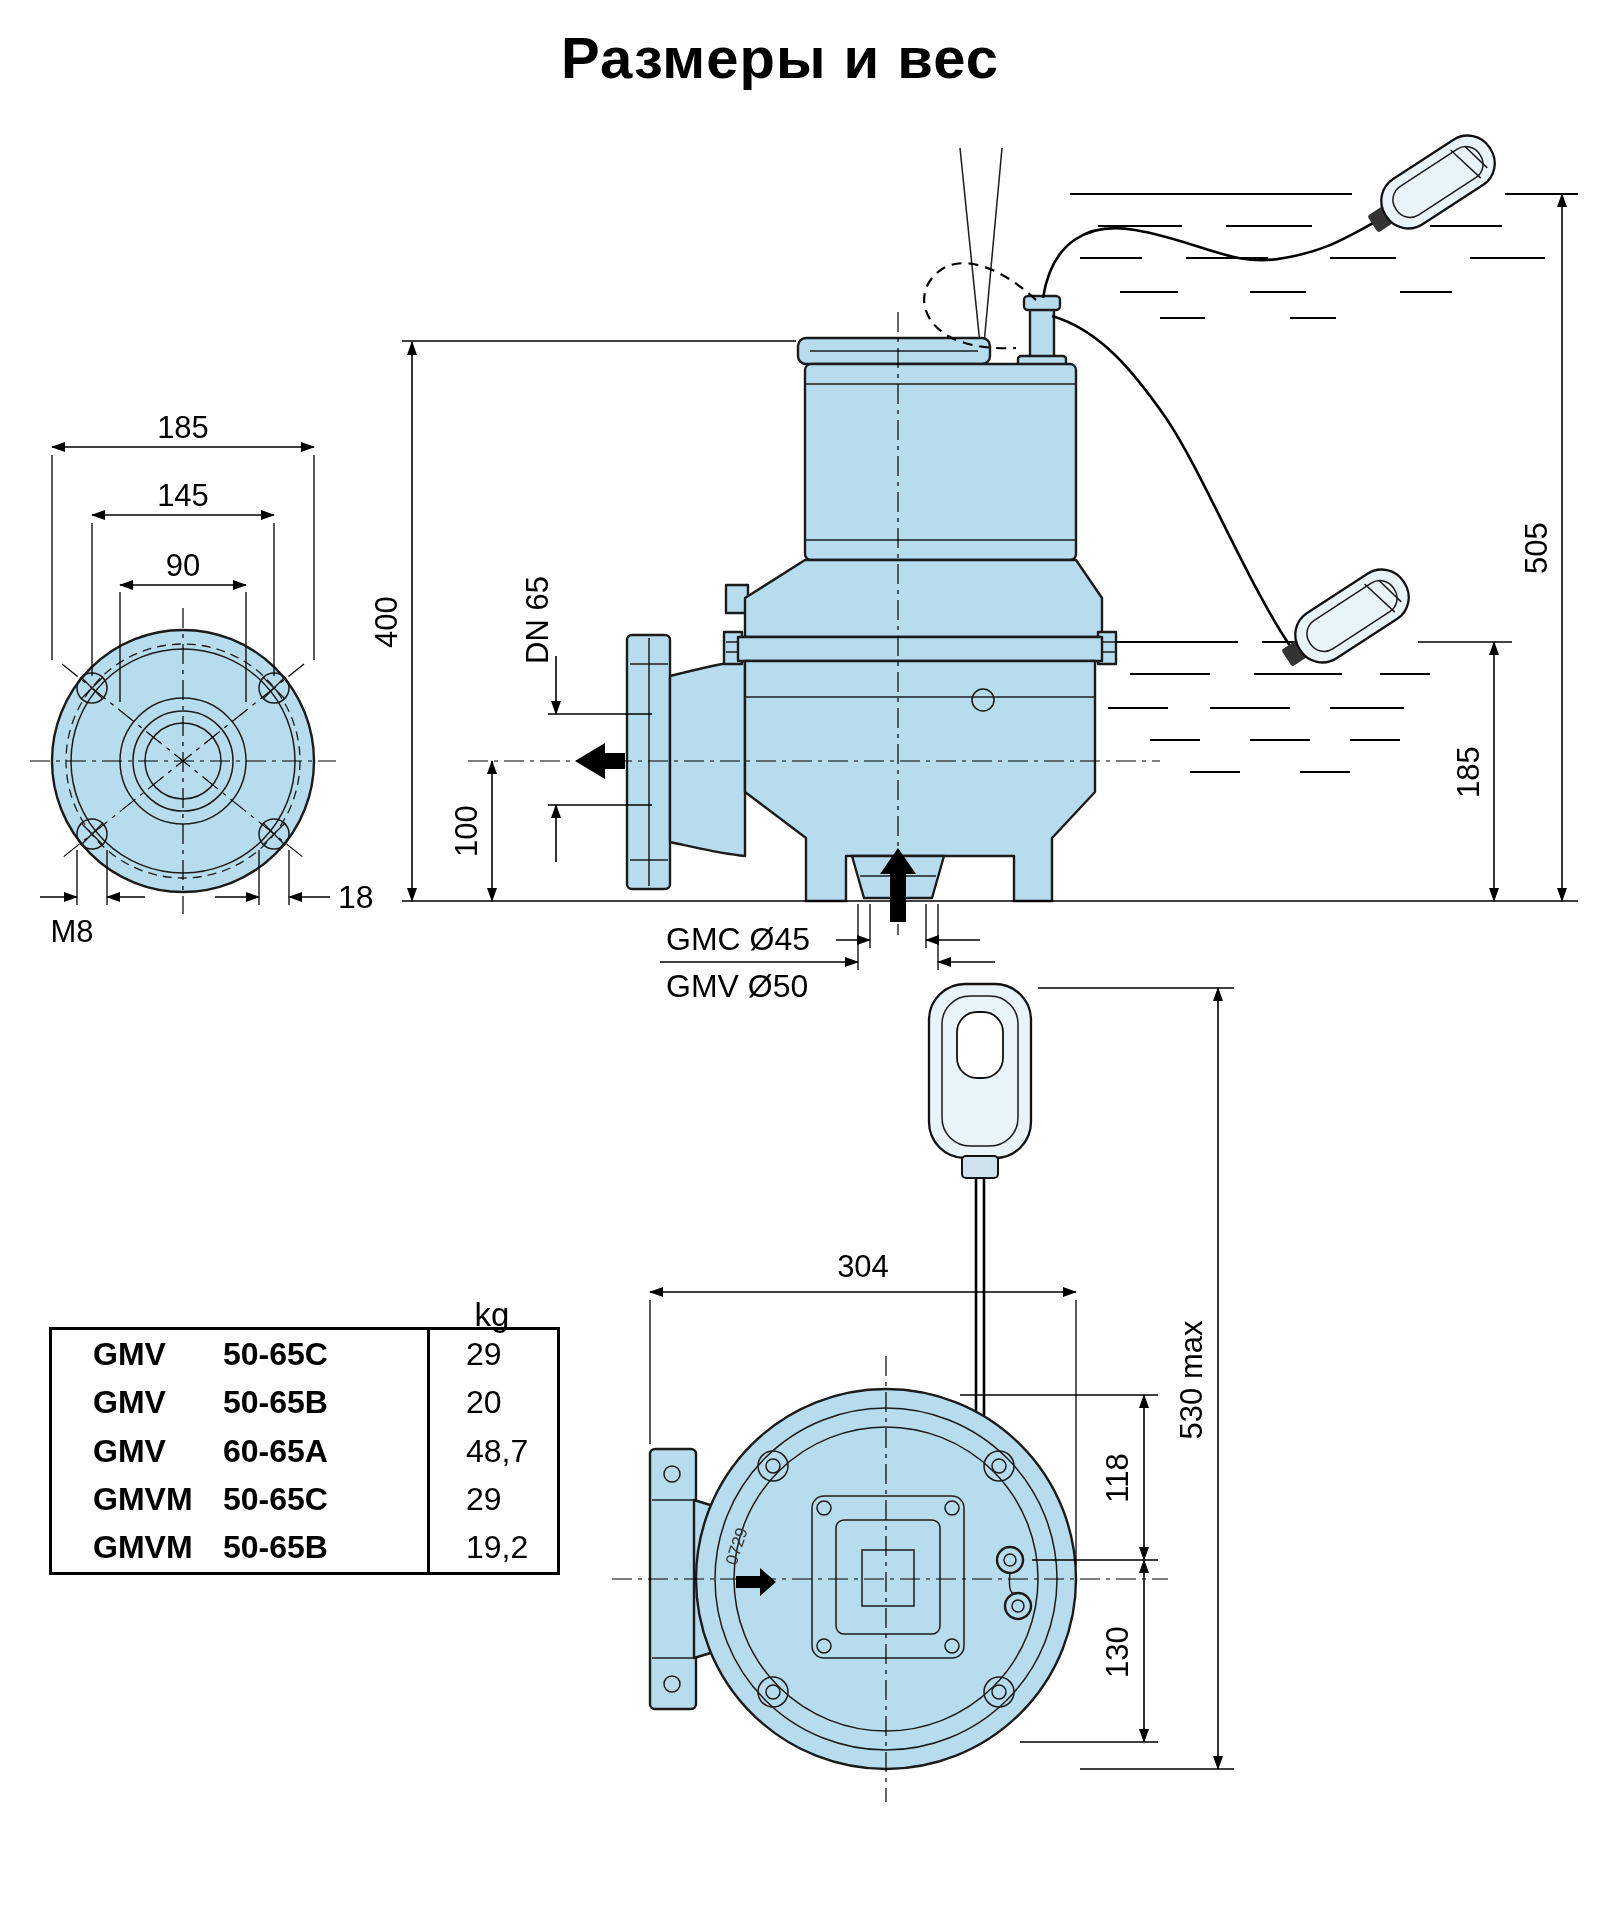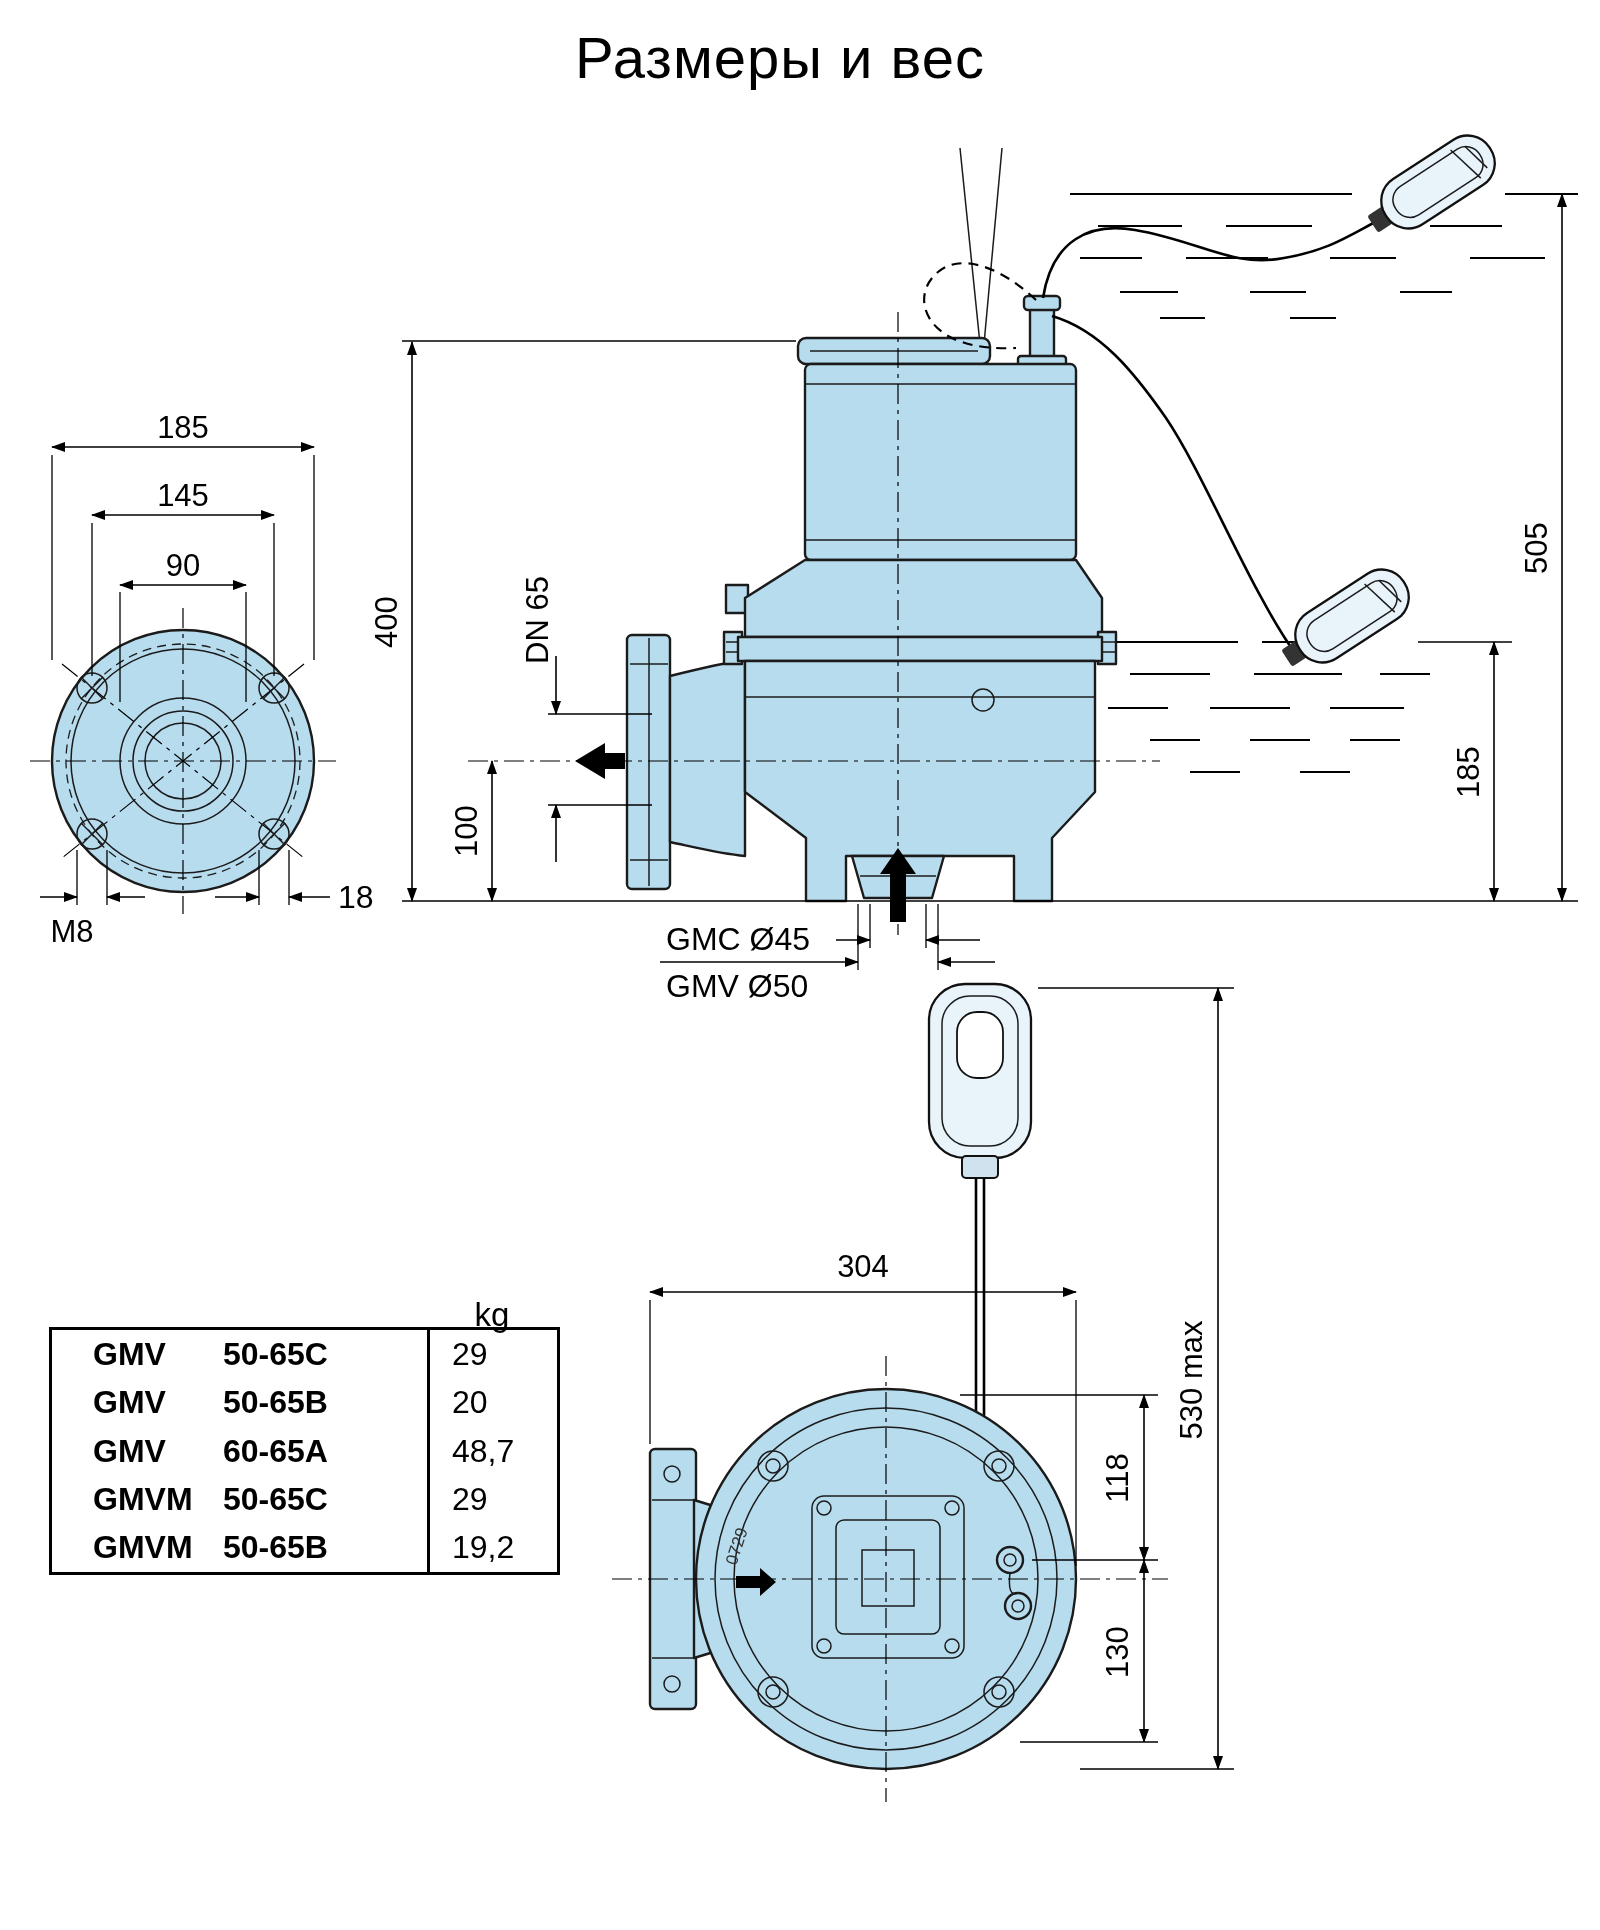--- a/index.html
+++ b/index.html
@@ -1,27 +1,27 @@
 <!DOCTYPE html>
 <html><head>
 <meta charset="utf-8">
 <style>
   html,body { margin:0; padding:0; background:#ffffff; }
   body { width:1600px; height:1930px; position:relative; font-family:"Liberation Sans", sans-serif; color:#000; }
   .title { position:absolute; left:380px; top:24px; width:800px; text-align:center;
-           font-size:58px; font-weight:normal; letter-spacing:1px; }
+           font-size:58px; font-weight:bold; letter-spacing:1px; }
   .kg-label { position:absolute; left:424px; top:1280px; width:136px; text-align:center; font-size:33px;margin-top:16px; }
   .spec-table { position:absolute; left:49px; top:1327px; width:511px; height:248px;
                 border:3px solid #000; box-sizing:border-box; display:flex; flex-direction:column; }
   .t-row { display:flex; flex:1; align-items:center; }
   .t-model { width:375px; box-sizing:border-box; padding-left:41px; font-weight:bold;
              font-size:32px; display:flex; }
   .t-name { width:130px; }
   .t-weight { flex:1; align-self:stretch; border-left:3px solid #000; display:flex;
-              align-items:center; padding-left:22px; font-size:32px; }
+              align-items:center; padding-left:36px; font-size:32px; }
   svg { position:absolute; left:0; top:0; }
   .out { fill:#b7dcee; stroke:#1b1b1b; stroke-width:2.4; stroke-linejoin:round; }
   .det { fill:none; stroke:#1b1b1b; stroke-width:1.5; }
   .detd { fill:none; stroke:#1b1b1b; stroke-width:1.3; stroke-dasharray:9 6; }
   .dim { stroke:#000; stroke-width:1.6; fill:none; }
   .ext { stroke:#000; stroke-width:1.3; fill:none; }
   .cl  { stroke:#000; stroke-width:1.2; fill:none; stroke-dasharray:20 6 4 6; }
   .wtr { stroke:#000; stroke-width:2.2; }
   .cab { fill:none; stroke:#000; stroke-width:2.6; }
   .cabd{ fill:none; stroke:#000; stroke-width:2.2; stroke-dasharray:10 7; }

